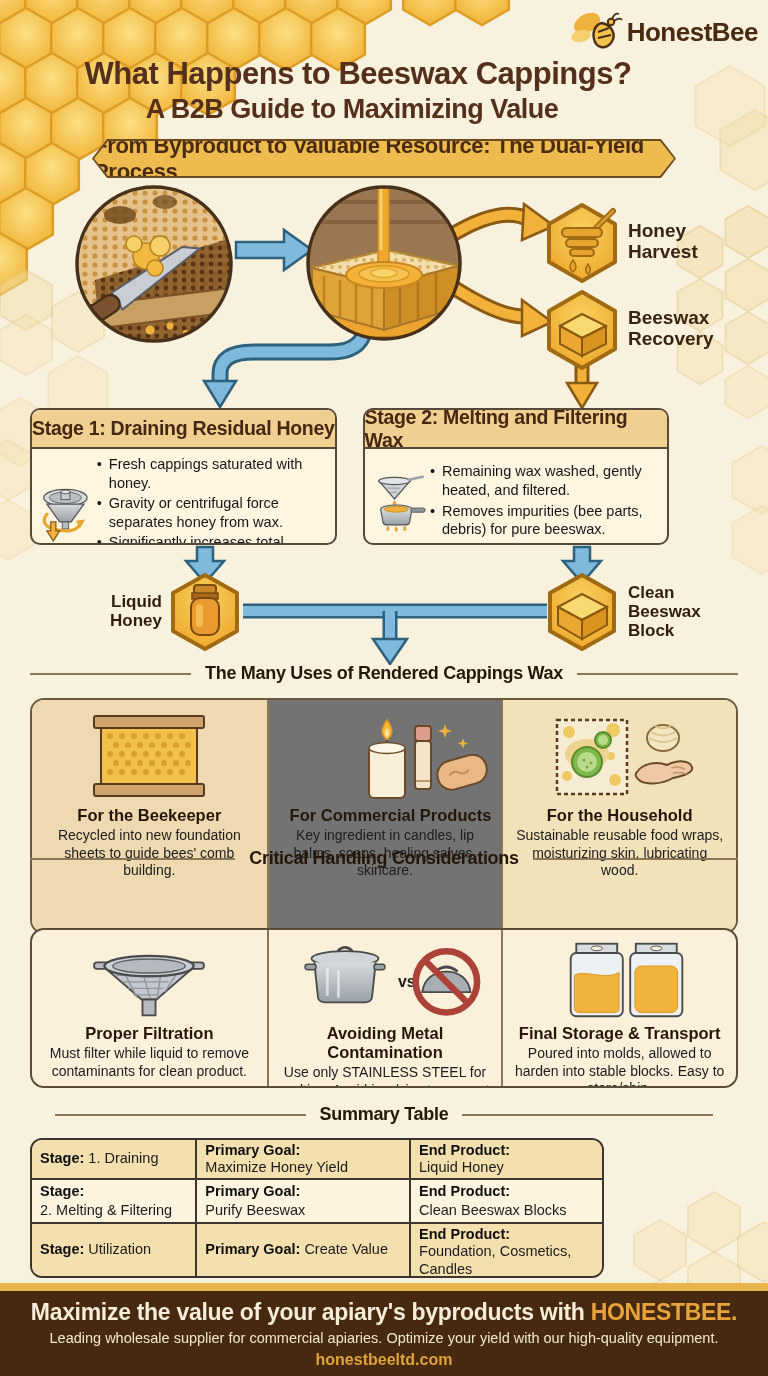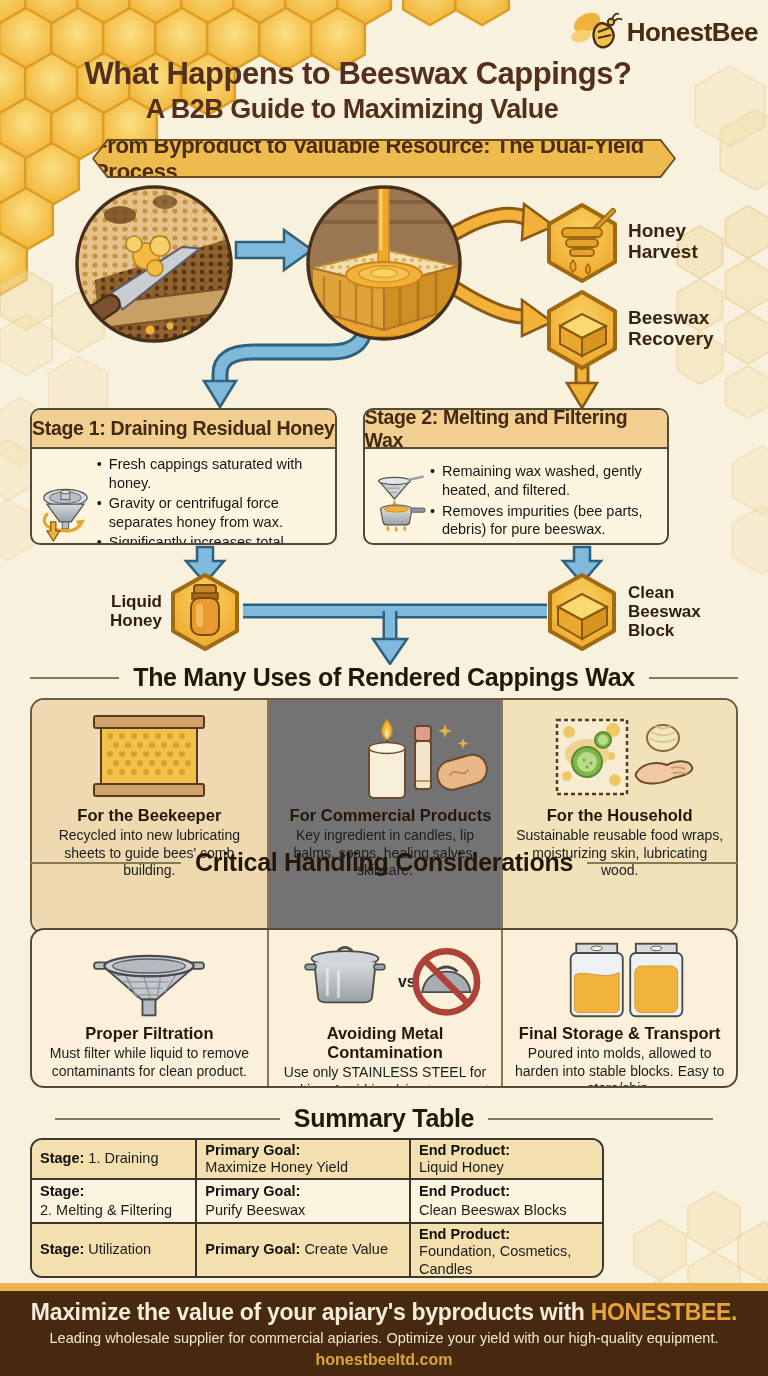--- a/index.html
+++ b/index.html
@@ -32,21 +32,21 @@
   .bullets{margin:0;padding:0 0 0 4px;list-style:none;font-size:14.5px;line-height:1.28;color:#161616;}
   .bullets li{padding-left:12px;position:relative;margin:2px 0;}
   .bullets li::before{content:"•";position:absolute;left:0;top:0;}
 
   
   .prodlab{font-size:17px;font-weight:bold;color:#2f1d0e;line-height:1.12;}
 
   
   .sect-head{left:30px;width:708px;display:flex;align-items:center;gap:14px;}
   .sect-head .rule{flex:1;height:2px;background:#8a7758;}
-  .sect-head .txt{font-size:25px;font-weight:bold;color:#241709;letter-spacing:-0.3px;white-space:nowrap;}
+  .sect-head .txt{font-size:18px;font-weight:bold;color:#241709;letter-spacing:-0.3px;white-space:nowrap;}
 
   
   .colbox{left:30px;width:708px;border:2px solid #6a5a40;border-radius:14px;display:grid;grid-template-columns:1fr 1fr 1fr;overflow:hidden;box-sizing:border-box;}
   .col{padding:10px 10px 6px;display:flex;flex-direction:column;align-items:center;text-align:center;}
   .col + .col{border-left:2px solid #8a7758;}
   .col .ctitle{font-size:16.5px;font-weight:bold;color:#241709;margin-top:4px;}
   .col .ctext{font-size:14px;line-height:1.26;color:#1c1c1c;margin-top:2px;}
   .uses-box .col:nth-child(1){background:#eed9b0;}
   .uses-box .col:nth-child(2){background:#737373;align-items:flex-end;}
   .uses-box .col:nth-child(3){background:#f2e2ba;}
@@ -390,21 +390,21 @@
           <circle cx="36" cy="62" r="3"></circle>
             <circle cx="48" cy="62" r="3"></circle>
             <circle cx="60" cy="62" r="3"></circle>
             <circle cx="72" cy="62" r="3"></circle>
             <circle cx="84" cy="62" r="3"></circle>
             <circle cx="96" cy="62" r="3"></circle>
             <circle cx="108" cy="62" r="3"></circle>
         </g>
       </svg>
       <div class="ctitle">For the Beekeeper</div>
-      <div class="ctext">Recycled into new lubricating sheets to guide bees' comb building.</div>
+      <div class="ctext">Recycled into new foundation sheets to guide bees' comb building.</div>
     </div>
     <div class="col">
       <svg width="150" height="92" viewBox="0 0 150 92">
         <path d="M46,10 C52,18 53,24 46,30 C39,24 40,18 46,10 Z" fill="#f5b93c" stroke="#d89422" stroke-width="1.5"></path>
         <path d="M46,18 C49,22 49,25 46,28 C43,25 43,22 46,18 Z" fill="#fce49a"></path>
         <line x1="46" y1="30" x2="46" y2="36" stroke="#555" stroke-width="2"></line>
         <rect x="28" y="36" width="36" height="52" rx="5" fill="#f7efd8" stroke="#6b4a2a" stroke-width="2"></rect>
         <ellipse cx="46" cy="38" rx="18" ry="5.5" fill="#fbf6e6" stroke="#6b4a2a" stroke-width="1.5"></ellipse>
         <rect x="74" y="16" width="16" height="15" rx="3" fill="#dd9e8d" stroke="#6b4a2a" stroke-width="2"></rect>
         <rect x="74" y="31" width="16" height="48" rx="3" fill="#f3e3c8" stroke="#6b4a2a" stroke-width="2"></rect>

